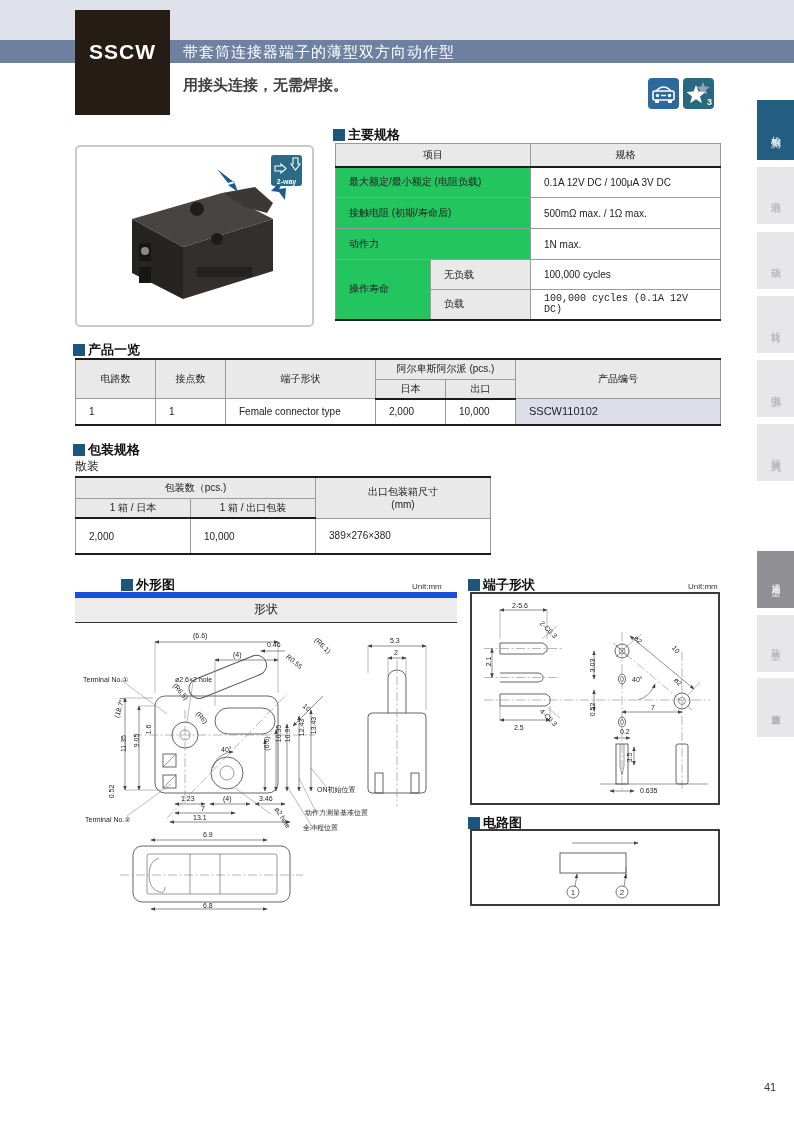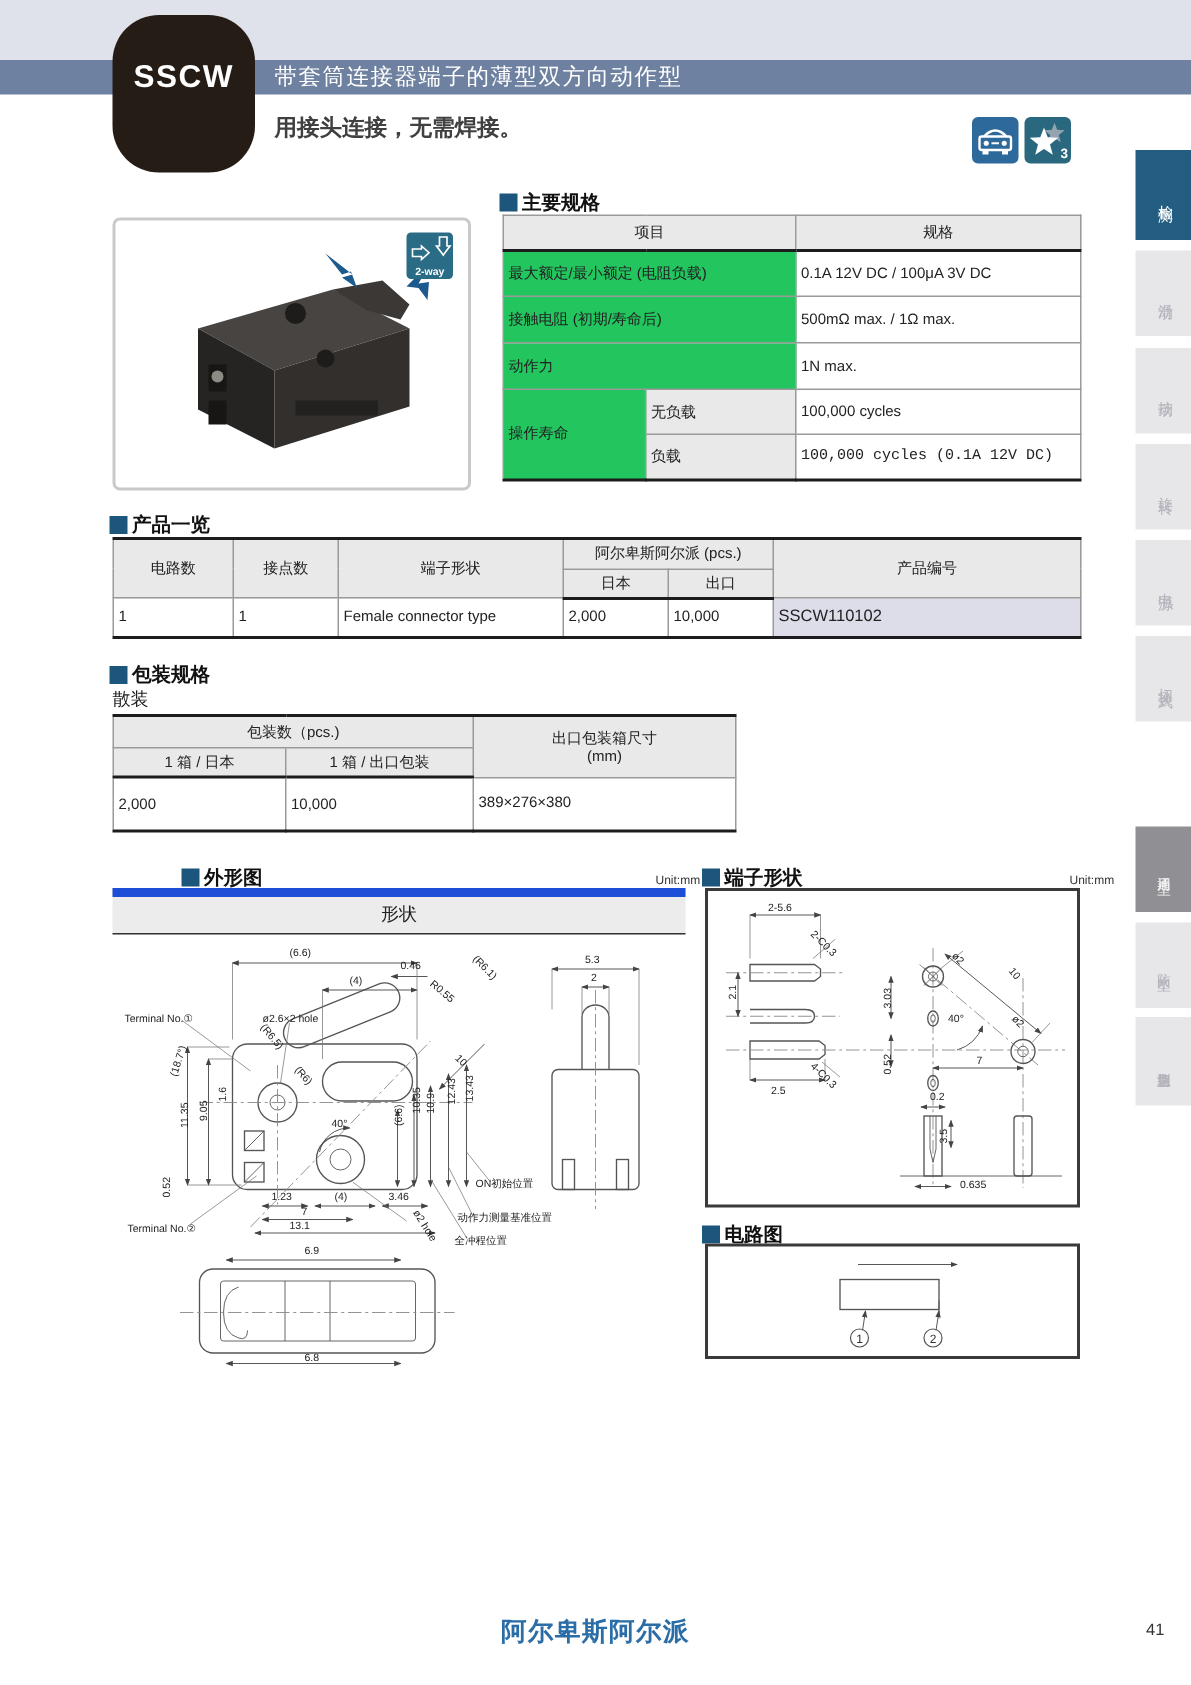--- a/index.html
+++ b/index.html
@@ -3,37 +3,37 @@
 <meta charset="utf-8">
 <style>
   html,body{margin:0;padding:0;background:#fff;}
   .page{position:relative;width:794px;height:1123px;background:#fff;overflow:hidden;
         font-family:"Liberation Sans","DejaVu Sans",sans-serif;color:#1a1a1a;}
   .abs{position:absolute;}
   
   .top-band{left:0;top:0;width:794px;height:40px;background:#e0e2eb;}
   .title-bar{left:0;top:40px;width:794px;height:23px;background:#6e81a0;}
   .title-bar span{position:absolute;left:183px;top:0;line-height:23px;color:#fff;font-weight:normal;font-size:15px;letter-spacing:1px;}
-  .model-box{left:75px;top:10px;width:95px;height:105px;background:#251c16;text-align:center;border-radius:31px;}
+  .model-box{left:75px;top:10px;width:95px;height:105px;background:#251c16;text-align:center;}
   .model-box span{display:block;margin-top:30px;color:#fff;font-weight:bold;font-size:21px;letter-spacing:1px;}
   .subtitle{left:183px;top:76px;font-size:15px;font-weight:bold;color:#404040;}
   .badge{width:31px;height:31px;border-radius:4px;}
   
   .photo-box{left:75px;top:145px;width:235px;height:178px;border:2px solid #c9c9c9;border-radius:5px;background:#fff;}
   .two-way{position:absolute;right:10px;top:8px;width:31px;height:31px;background:#2a6b86;border-radius:3px;}
   .two-way .lbl{position:absolute;left:0;right:0;bottom:1px;text-align:center;color:#fff;font-size:7px;font-weight:bold;}
   
   .sec{font-size:13px;font-weight:bold;color:#111;display:flex;align-items:center;gap:3px;}
   .sec .sq{display:inline-block;width:12px;height:12px;background:#1c567c;}
-  .unit{font-size:8px;color:#333;margin-left:25px;}
+  .unit{font-size:8px;color:#333;}
   
   table.dt{border-collapse:collapse;table-layout:fixed;font-size:10px;color:#222;
            border-left:1px solid #9a9a9a;border-right:1px solid #9a9a9a;
            border-top:2px solid #1c1c1c;border-bottom:2px solid #1c1c1c;}
-  table.dt th,table.dt td{border:1px solid #9a9a9a;font-weight:normal;padding:2px 3px;}
+  table.dt th,table.dt td{border:1px solid #9a9a9a;font-weight:normal;padding:2px 13px;}
   table.dt th{background:#e9e9e9;}
   tr.hdr-end th{border-bottom:2px solid #1c1c1c;}
   table.spec{border-top:1px solid #777;}
   td.item{text-align:left;padding-left:10px;background:#22c55e;}
   td.cond{text-align:left;padding-left:10px;background:#e9e9e9;}
   td.pn{background:#dcdde9;font-weight:bold;font-size:11px;}
   
   .shape-bar{background:#ececec;border-top:6px solid #1d4ed8;border-bottom:1px solid #333;
              text-align:center;font-size:12px;line-height:23px;color:#222;}
   .draw{position:absolute;}
@@ -387,16 +387,15 @@
   <div class="abs tab tab-gray" style="top:551px;height:57px;font-size:9px;">
       <span>通用型</span>
     </div>
   <div class="abs tab tab-idle" style="top:615px;height:57px;font-size:9px;">
       <span>防水型</span>
     </div>
   <div class="abs tab tab-idle" style="top:678px;height:59px;font-size:9px;letter-spacing:0;">
       <span>急速切换型</span>
     </div>
 
-  <div class="abs brand">阿尔卑斯阿尔派</div>
   <div class="abs pageno">41</div>
 
 </div>
 
 </body></html>

